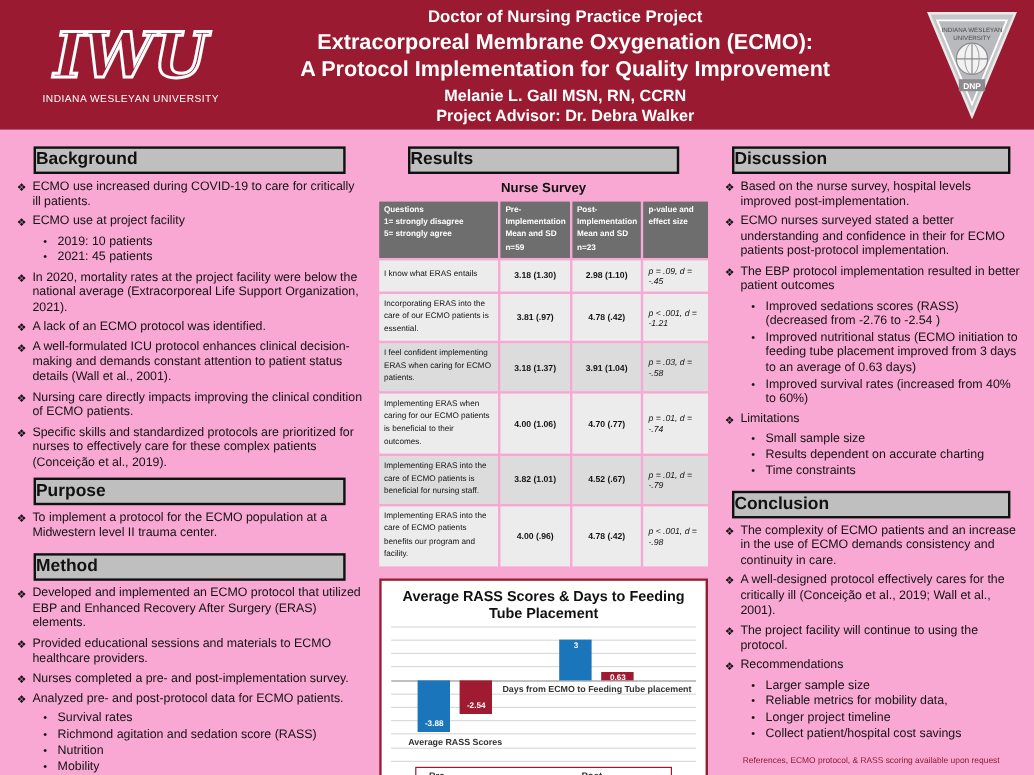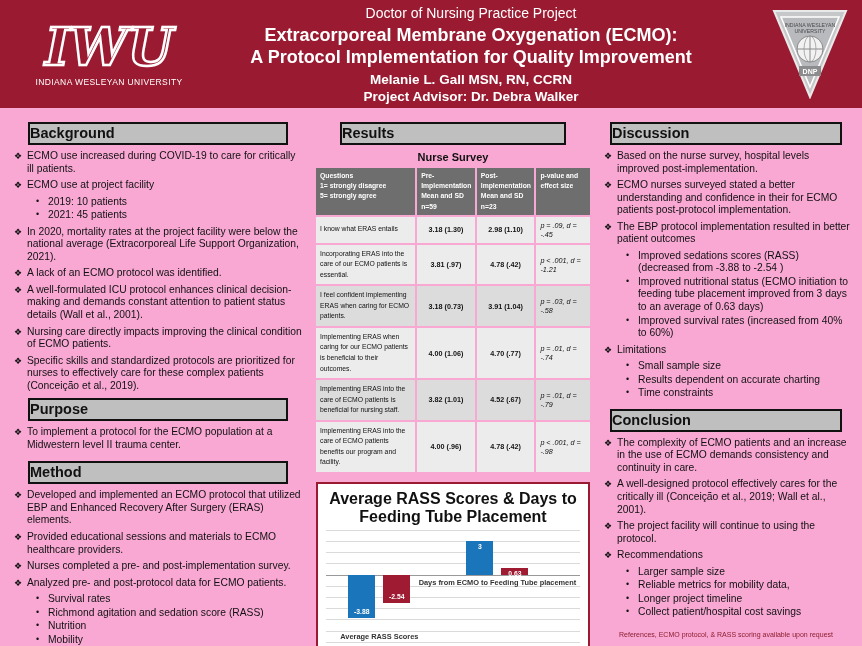--- a/index.html
+++ b/index.html
@@ -7,21 +7,21 @@
     font-family:"Liberation Sans",sans-serif;color:#111;}
   
   .banner{height:108px;background:#9A1B31;display:flex;align-items:center;
     padding:4px 14px;box-sizing:border-box;}
   .banner-left{width:190px;text-align:center;color:#fff;}
   .logo-monogram{font-family:"DejaVu Serif",serif;font-style:italic;font-weight:bold;
     font-size:52px;line-height:1;color:#9A1B31;-webkit-text-stroke:2.5px #fff;
     text-shadow:0 0 1px #fff;}
   .logo-caption{font-size:8.5px;font-weight:normal;letter-spacing:.4px;margin-top:4px;white-space:nowrap;}
   .banner-center{flex:1;text-align:center;color:#fff;}
-  .b-project{font-size:14px;font-weight:normal;margin-bottom:3px;}
+  .b-project{font-size:14px;font-weight:bold;margin-bottom:3px;}
   .b-title{font-size:18px;font-weight:bold;line-height:1.25;}
   .b-author{font-size:13.5px;font-weight:bold;margin-top:3px;}
   .b-advisor{font-size:13.5px;font-weight:bold;margin-top:2px;}
   .banner-right{width:110px;display:flex;justify-content:flex-end;}
   
   .columns{display:flex;gap:10px;padding:12px 12px 0;box-sizing:border-box;height:526px;}
   .col{box-sizing:border-box;}
   .col-left{width:292px;}
   .col-mid{width:278px;}
   .col-right{width:248px;}
@@ -43,21 +43,21 @@
   .survey-table th{background:#6E6E6E;color:#fff;font-size:6.8px;font-weight:bold;
     text-align:left;vertical-align:top;padding:3px 4px;white-space:pre-line;line-height:1.5;}
   .survey-table td{font-size:6.8px;padding:4px;vertical-align:middle;}
   .survey-table tr.light td{background:#ECECEC;}
   .survey-table tr.dark td{background:#DCDCDC;}
   td.q{text-align:left;line-height:1.55;}
   td.num{text-align:center;font-weight:bold;font-size:7.2px;}
   td.pv{text-align:left;font-style:italic;font-size:7.2px;}
   
   .chart-box{border:2px solid #9A1B31;margin:8px 2px 0;padding:6px 8px 5px;background:#fff;}
-  .chart-title{font-size:16px;font-weight:bold;text-align:center;color:#111;}
+  .chart-title{font-size:12px;font-weight:bold;text-align:center;color:#111;}
   .plot{position:relative;height:112px;margin-top:4px;}
   .gridline{position:absolute;left:0;right:0;height:1px;background:#DADADA;}
   .gridline.zero{background:#999;}
   .bar{position:absolute;}
   .bar-label{position:absolute;font-size:6.8px;font-weight:bold;color:#fff;text-align:center;}
   .cat-label{position:absolute;font-size:7.4px;font-weight:bold;color:#333;white-space:nowrap;
     transform:translateX(-50%);}
   .legend{border:1.5px solid #9A1B31;margin:5px 20px 0;display:flex;justify-content:center;
     gap:46px;font-size:8px;font-weight:bold;padding:2px 0;color:#333;}
   .legend-item{display:flex;align-items:center;gap:4px;}
@@ -219,21 +219,21 @@
               <td class="pv">p = .09, d = -.45</td>
             </tr>
             <tr class="light">
               <td class="q">Incorporating ERAS into the care of our ECMO patients is essential.</td>
               <td class="num">3.81 (.97)</td>
               <td class="num">4.78 (.42)</td>
               <td class="pv">p &lt; .001, d = -1.21</td>
             </tr>
             <tr class="dark">
               <td class="q">I feel confident implementing ERAS when caring for ECMO patients.</td>
-              <td class="num">3.18 (0.73)</td>
+              <td class="num">3.18 (1.37)</td>
               <td class="num">3.91 (1.04)</td>
               <td class="pv">p = .03, d = -.58</td>
             </tr>
             <tr class="light">
               <td class="q">Implementing ERAS when caring for our ECMO patients is beneficial to their outcomes.</td>
               <td class="num">4.00 (1.06)</td>
               <td class="num">4.70 (.77)</td>
               <td class="pv">p = .01, d = -.74</td>
             </tr>
             <tr class="dark">
@@ -266,21 +266,21 @@
             <div class="gridline" style="top: 11.2px;"></div>
             <div class="gridline" style="top: 0px;"></div>
             <div class="bar" style="left: 22.34px; width: 27px; top: 44.8px; height: 43.456px; background: rgb(27, 117, 187);"></div>
             <div class="bar-label" style="left: 22.34px; width: 27px; top: 78.256px;">-3.88</div>
             <div class="bar" style="left: 140.45px; width: 27px; top: 11.2px; height: 33.6px; background: rgb(27, 117, 187);"></div>
             <div class="bar-label" style="left: 140.45px; width: 27px; top: 13.2px;">3</div>
             <div class="bar" style="left: 57.34px; width: 27px; top: 44.8px; height: 28.448px; background: rgb(158, 27, 50);"></div>
             <div class="bar-label" style="left: 57.34px; width: 27px; top: 63.248px;">-2.54</div>
             <div class="bar" style="left: 175.45px; width: 27px; top: 37.744px; height: 7.056px; background: rgb(158, 27, 50);"></div>
             <div class="bar-label" style="left: 175.45px; width: 27px; top: 39.744px;">0.63</div>
-            <div class="cat-label" style="left: 53.34px; top: 102px;">Average RASS Scores</div>
+            <div class="cat-label" style="left: 53.34px; top: 92px;">Average RASS Scores</div>
             <div class="cat-label" style="left: 171.45px; top: 47.8px;">Days from ECMO to Feeding Tube placement</div>
           </div>
         <div class="legend">
             <div class="legend-item">
               <span class="swatch" style="background: rgb(27, 117, 187);"></span>
               <span>Pre-Implementation</span>
             </div>
             <div class="legend-item">
               <span class="swatch" style="background: rgb(158, 27, 50);"></span>
               <span>Post-Implementation</span>
@@ -299,21 +299,21 @@
           <div class="b-item">
             <span class="b-marker">❖</span>
             <span class="b-text">ECMO nurses surveyed stated a better understanding and confidence in their for ECMO patients post-protocol implementation.</span>
           </div>
           <div class="b-item">
             <span class="b-marker">❖</span>
             <span class="b-text">The EBP protocol implementation resulted in better patient outcomes</span>
           </div>
           <div class="sub-item">
             <span class="sub-marker">•</span>
-            <span class="b-text">Improved sedations scores (RASS) (decreased from -3.88 to -2.54 )</span>
+            <span class="b-text">Improved sedations scores (RASS) (decreased from -2.76 to -2.54 )</span>
           </div>
           <div class="sub-item">
             <span class="sub-marker">•</span>
             <span class="b-text">Improved nutritional status (ECMO initiation to feeding tube placement improved from 3 days to an average of 0.63 days)</span>
           </div>
           <div class="sub-item">
             <span class="sub-marker">•</span>
             <span class="b-text">Improved survival rates (increased from 40% to 60%)</span>
           </div>
           <div class="b-item">

